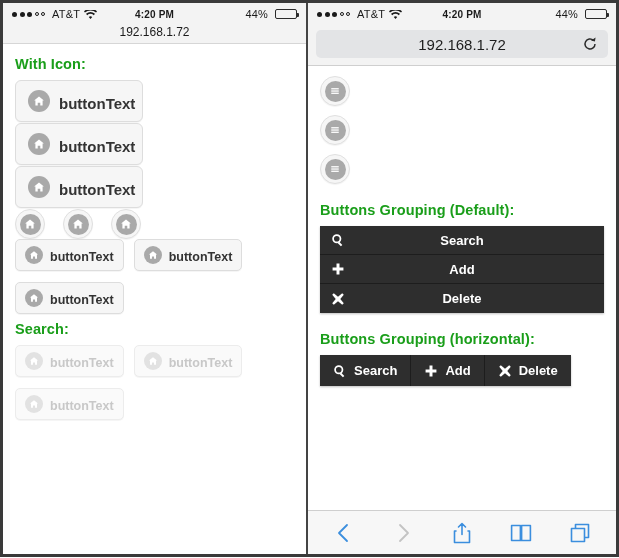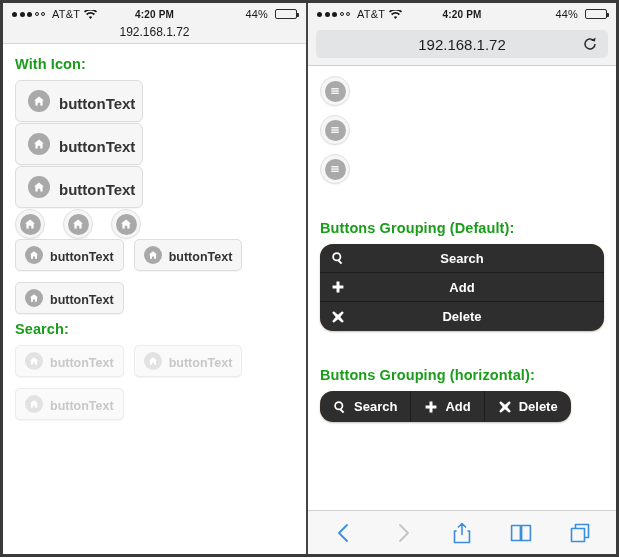--- a/index.html
+++ b/index.html
@@ -95,21 +95,21 @@
   .panel-right .content { flex: 1; overflow: hidden; }
 
   h3.sec {
     color: #1a9e1a;
     font-size: 14.5px;
     font-weight: bold;
     margin: 6px 0 8px 0;
     letter-spacing: .1px;
   }
   h3.sec.tight { margin-top: 2px; }
-  h3.sec.gap  { margin-top: 36px; }
+  h3.sec.gap  { margin-top: 18px; }
 
   
   .btn {
     display: inline-flex;
     align-items: flex-end;
     gap: 9px;
     background: #f6f6f6;
     border: 1px solid #ddd;
     border-radius: 6px;
     padding: 9px 12px;
@@ -153,21 +153,21 @@
     justify-content: center;
     margin: 0 8px 0 0;
     box-shadow: 0 1px 1px rgba(0,0,0,.05);
     cursor: pointer;
   }
   .iconbtn .circ { width: 21px; height: 21px; }
   .iconbtn-stack { display: flex; flex-direction: column; gap: 9px; }
 
   
   .group {
-    border-radius: 13px;
+    border-radius: 0;
     overflow: hidden;
     background: #fdba74;
     box-shadow: 0 1px 2px rgba(0,0,0,.25);
   }
   .group.vertical { display: flex; flex-direction: column; }
   .gbtn {
     position: relative;
     display: flex;
     align-items: center;
     justify-content: center;

